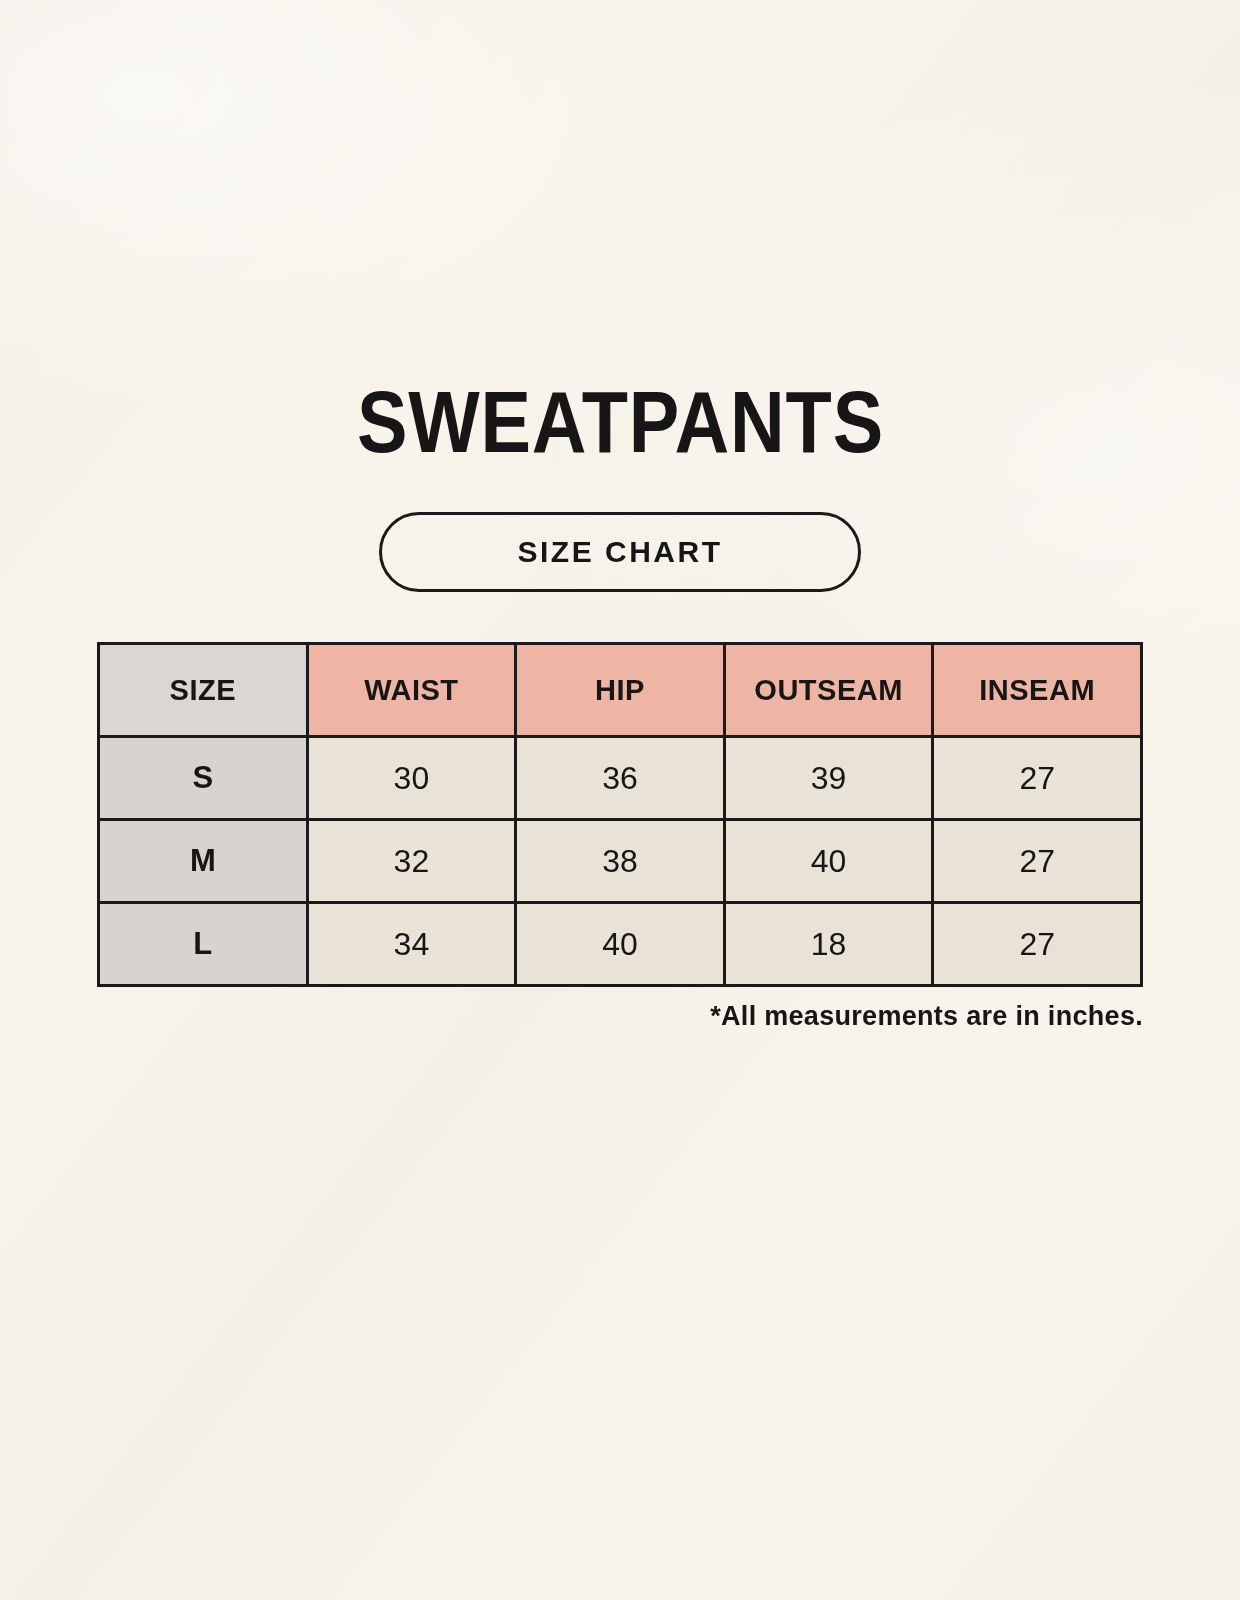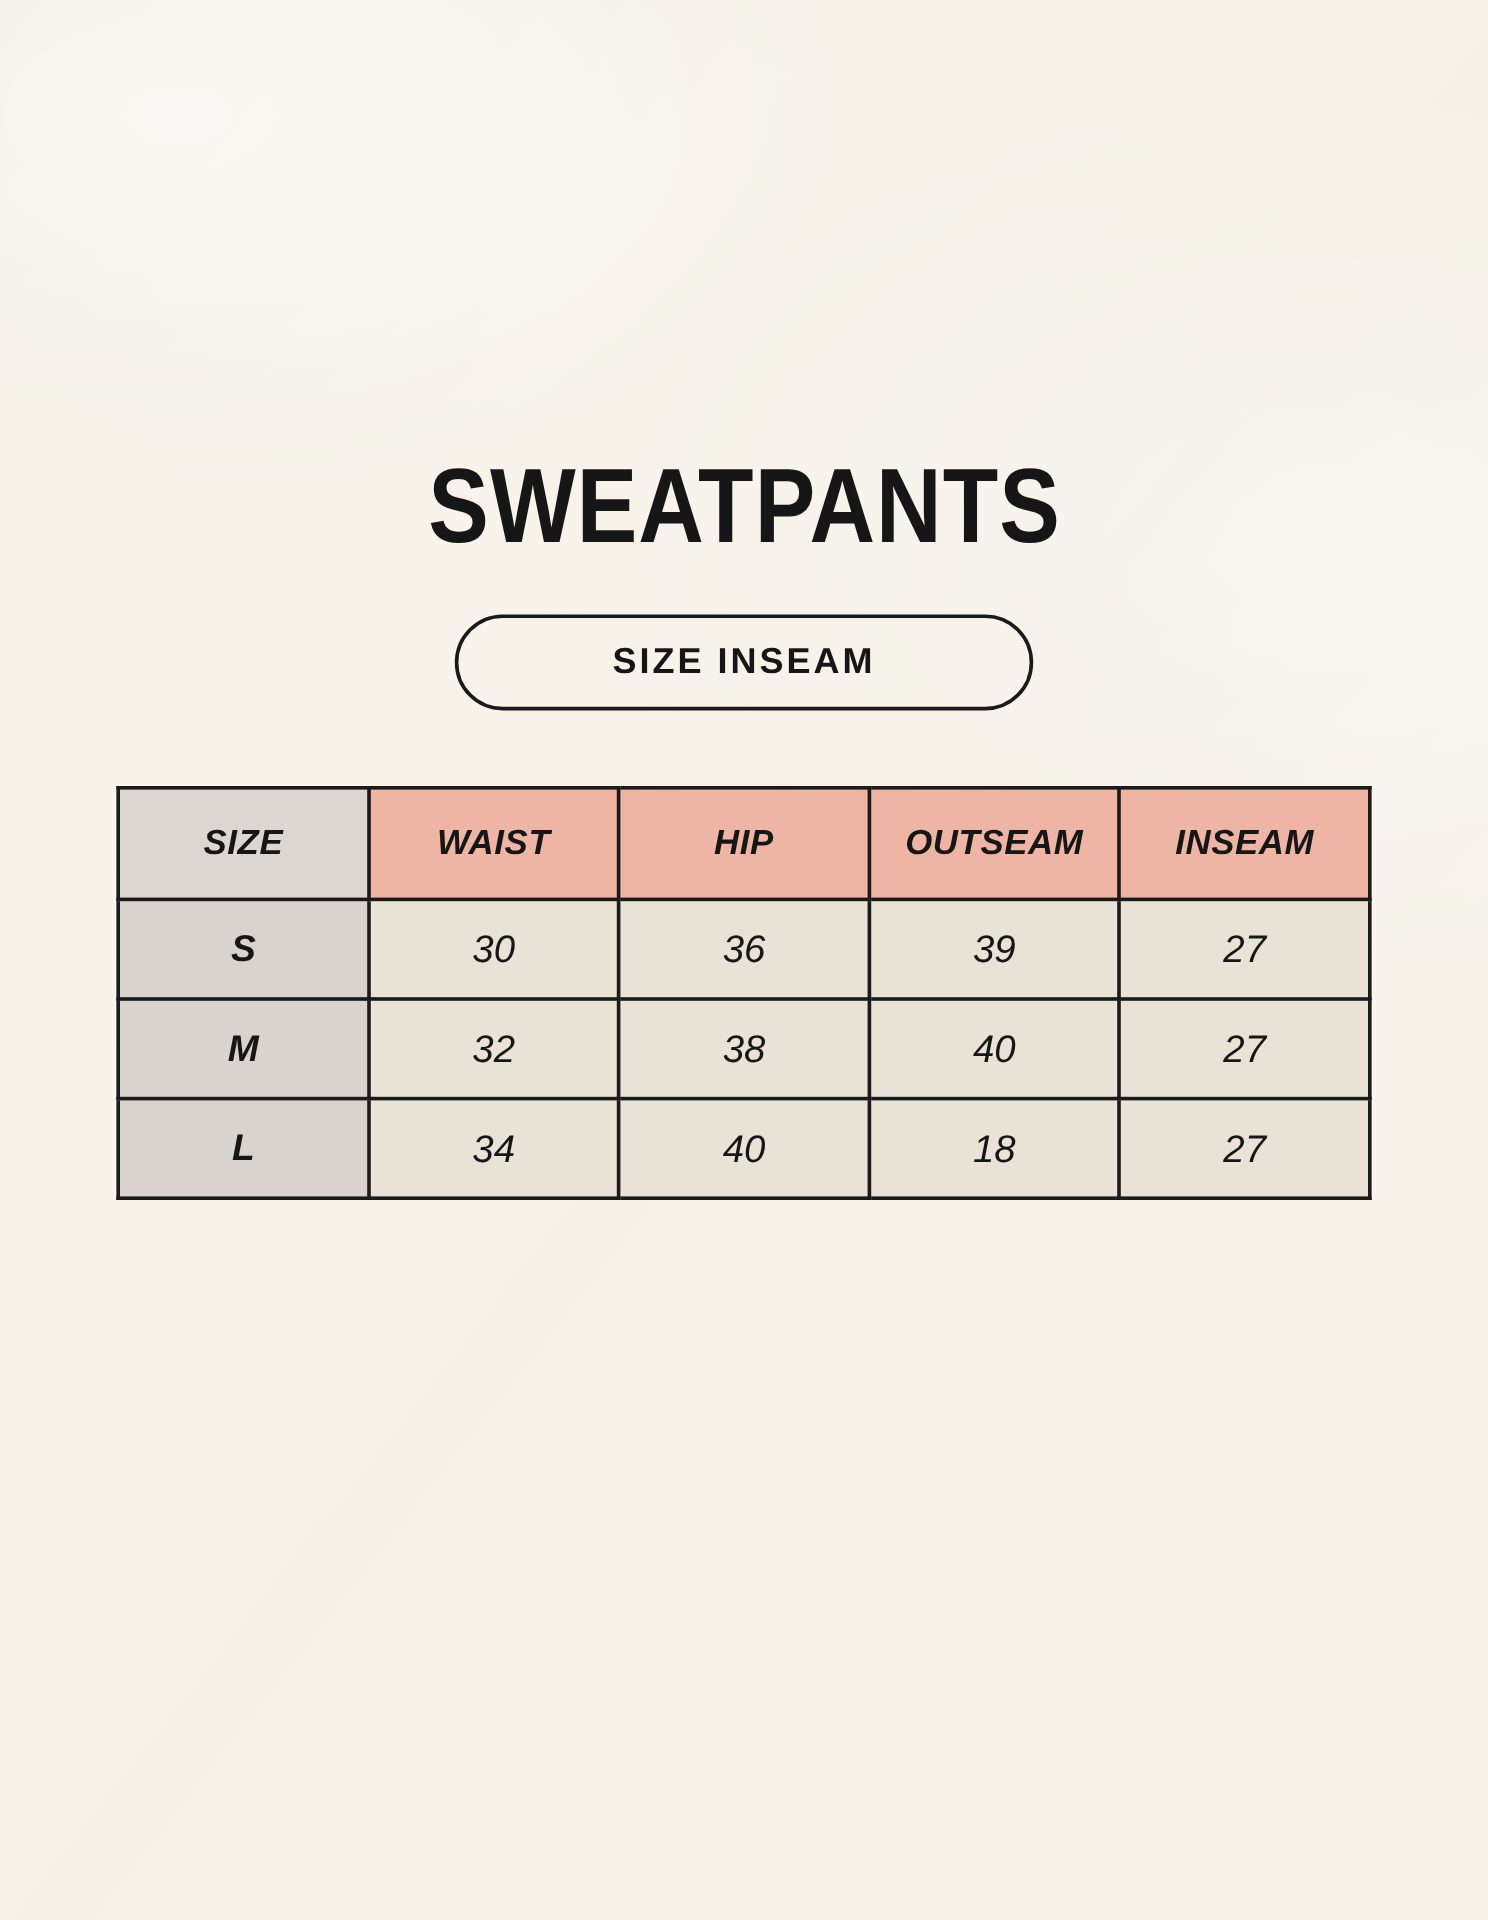--- a/index.html
+++ b/index.html
@@ -50,24 +50,23 @@
     justify-content: center;
   }
   .badge-label {
     font-size: 30px;
     font-weight: 700;
     letter-spacing: 2.5px;
   }
 
   table.size-table {
     width: 1046px;
-    margin: 63px auto 0;
+    margin: 50px auto 0;
     border-collapse: collapse;
     table-layout: fixed;
-    font-style: italic;
   }
   .size-table th, .size-table td {
     border: 3px solid var(--border);
     text-align: center;
     vertical-align: middle;
     padding: 0;
   }
   .size-table thead th {
     height: 93px;
     font-size: 29px;
@@ -100,21 +99,21 @@
   }
 </style>
 </head>
 <body>
 
 <div class="page">
 
   <h1 class="title"><span class="title-inner">SWEATPANTS</span></h1>
 
   <div class="badge">
-    <span class="badge-label">SIZE INSEAM</span>
+    <span class="badge-label">SIZE CHART</span>
   </div>
 
   <table class="size-table">
     <thead>
       <tr>
         <th class="size-col-header">SIZE</th>
         <th>WAIST</th>
         <th>HIP</th>
         <th>OUTSEAM</th>
         <th>INSEAM</th>
@@ -138,14 +137,15 @@
       <tr>
         <td class="size-label-cell">L</td>
         <td>34</td>
         <td>40</td>
         <td>18</td>
         <td>27</td>
       </tr>
     </tbody>
   </table>
 
+  <div class="footnote">*All measurements are in inches.</div>
 
 </div>
 
 </body></html>

